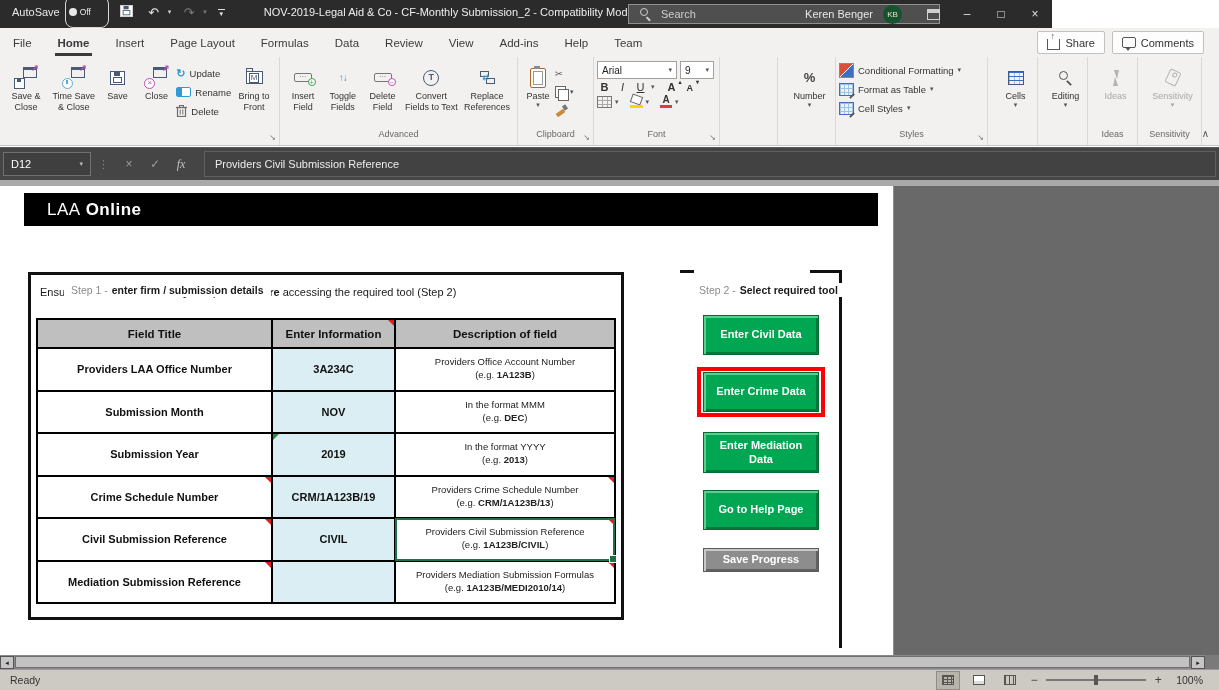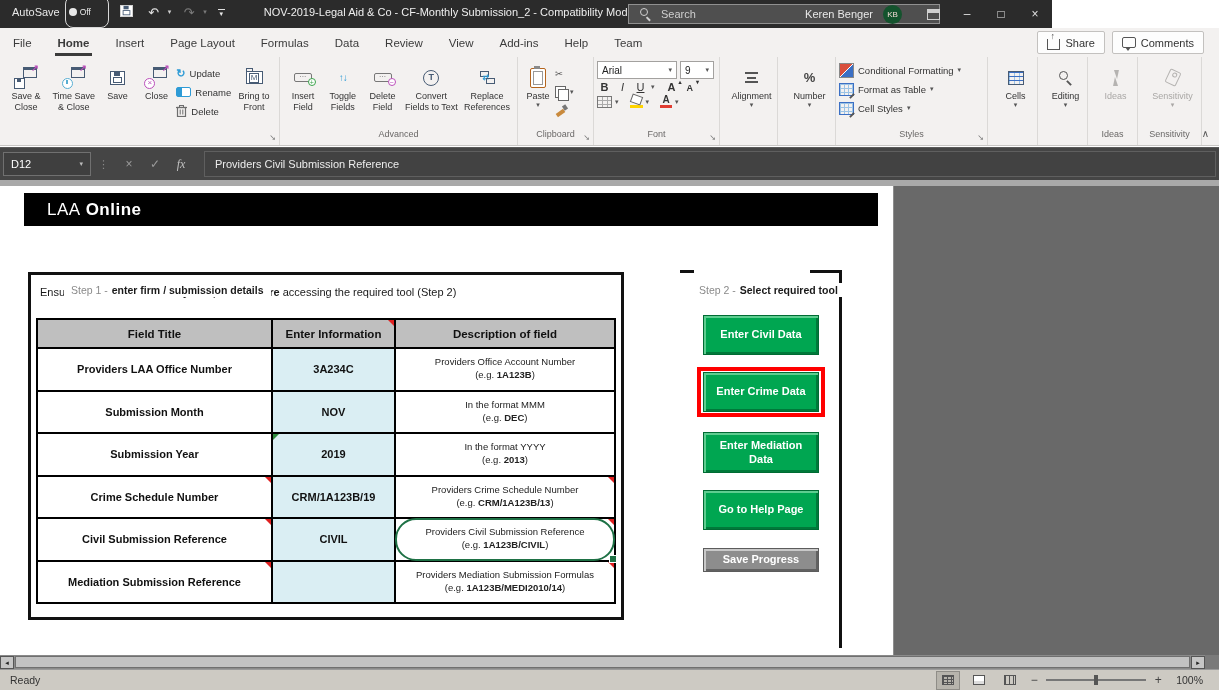--- a/index.html
+++ b/index.html
@@ -171,21 +171,21 @@
   .steplabel .pfx{color:#8a8a8a;margin-right:4px;}
   .steplabel .ttl{color:#1a1a1a;font-weight:bold;}
   .s1frame{position:absolute;left:12px;top:86px;width:596px;height:348px;border:3px solid #111;box-sizing:border-box;}
   .instruction{position:absolute;left:24px;top:100px;font-size:11px;color:#1a1a1a;}
   .s1table{position:absolute;left:20px;top:132px;border-collapse:collapse;table-layout:fixed;}
   .s1table th,.s1table td{border:2px solid #000;position:relative;padding:0 4px;box-sizing:border-box;}
   .s1table th{height:29px;background:#bfbfbf;font-size:11.5px;font-weight:bold;color:#111;text-align:center;}
   .s1table td{height:42.5px;text-align:center;vertical-align:middle;}
   .td-title{font-size:11px;font-weight:bold;color:#111;}
   .td-value{font-size:11px;font-weight:bold;color:#111;background:#daeef3;}
-  .td-desc{font-size:9.5px;color:#222;line-height:1.35;border-radius:21px;}
+  .td-desc{font-size:9.5px;color:#222;line-height:1.35;}
   .red-tri{position:absolute;top:0;right:0;width:0;height:0;border-left:6px solid transparent;border-top:6px solid #e02020;}
   .green-tri{position:absolute;top:0;left:0;width:0;height:0;border-right:6px solid transparent;border-top:6px solid #2e8b3d;}
   .active-cell{outline:2px solid #1e7145;outline-offset:-2px;}
   .fill-handle{position:absolute;right:-3px;bottom:-3px;width:6px;height:6px;background:#1e7145;border:1px solid #fff;z-index:6;}
   .s2stub{position:absolute;left:664px;top:84px;width:14px;height:3px;background:#111;}
   .s2topseg{position:absolute;left:794px;top:84px;width:32px;height:3px;background:#111;}
   .s2right{position:absolute;left:823px;top:84px;width:3px;height:378px;background:#111;}
   .gbtn{position:absolute;left:687px;width:116px;background:#00a651;border:1px solid #006b33;
         box-shadow:inset 2px 2px 0 #5ecd90,inset -2px -2px 0 #00793a;color:#fff;font-weight:bold;font-size:11px;
         display:flex;align-items:center;justify-content:center;text-align:center;line-height:1.2;box-sizing:border-box;}
@@ -448,33 +448,20 @@
             <span class="bar"></span>
           </span>
         <span class="caret">▾</span>
       </div>
     </div>
     <div class="rg-label">Font</div>
     <span class="launcher">↘</span>
   </div>
 
   <div class="rgroup" style="width:58px">
-    <div class="rg-content" style="justify-content:center;width:100%">
-      <div class="bigbtn" style="width:54px">
-        <span class="bic">
-            <span class="alignic">
-              <span></span>
-              <span></span>
-              <span></span>
-            </span>
-          </span>
-        <span>Alignment</span>
-        <span class="caret">▾</span>
-      </div>
-    </div>
     <div class="rg-label"></div>
   </div>
 
   <div class="rgroup" style="width:58px">
     <div class="rg-content" style="justify-content:center;width:100%">
       <div class="bigbtn" style="width:54px">
         <span class="bic">
             <span class="pct">%</span>
           </span>
         <span>Number</span>

